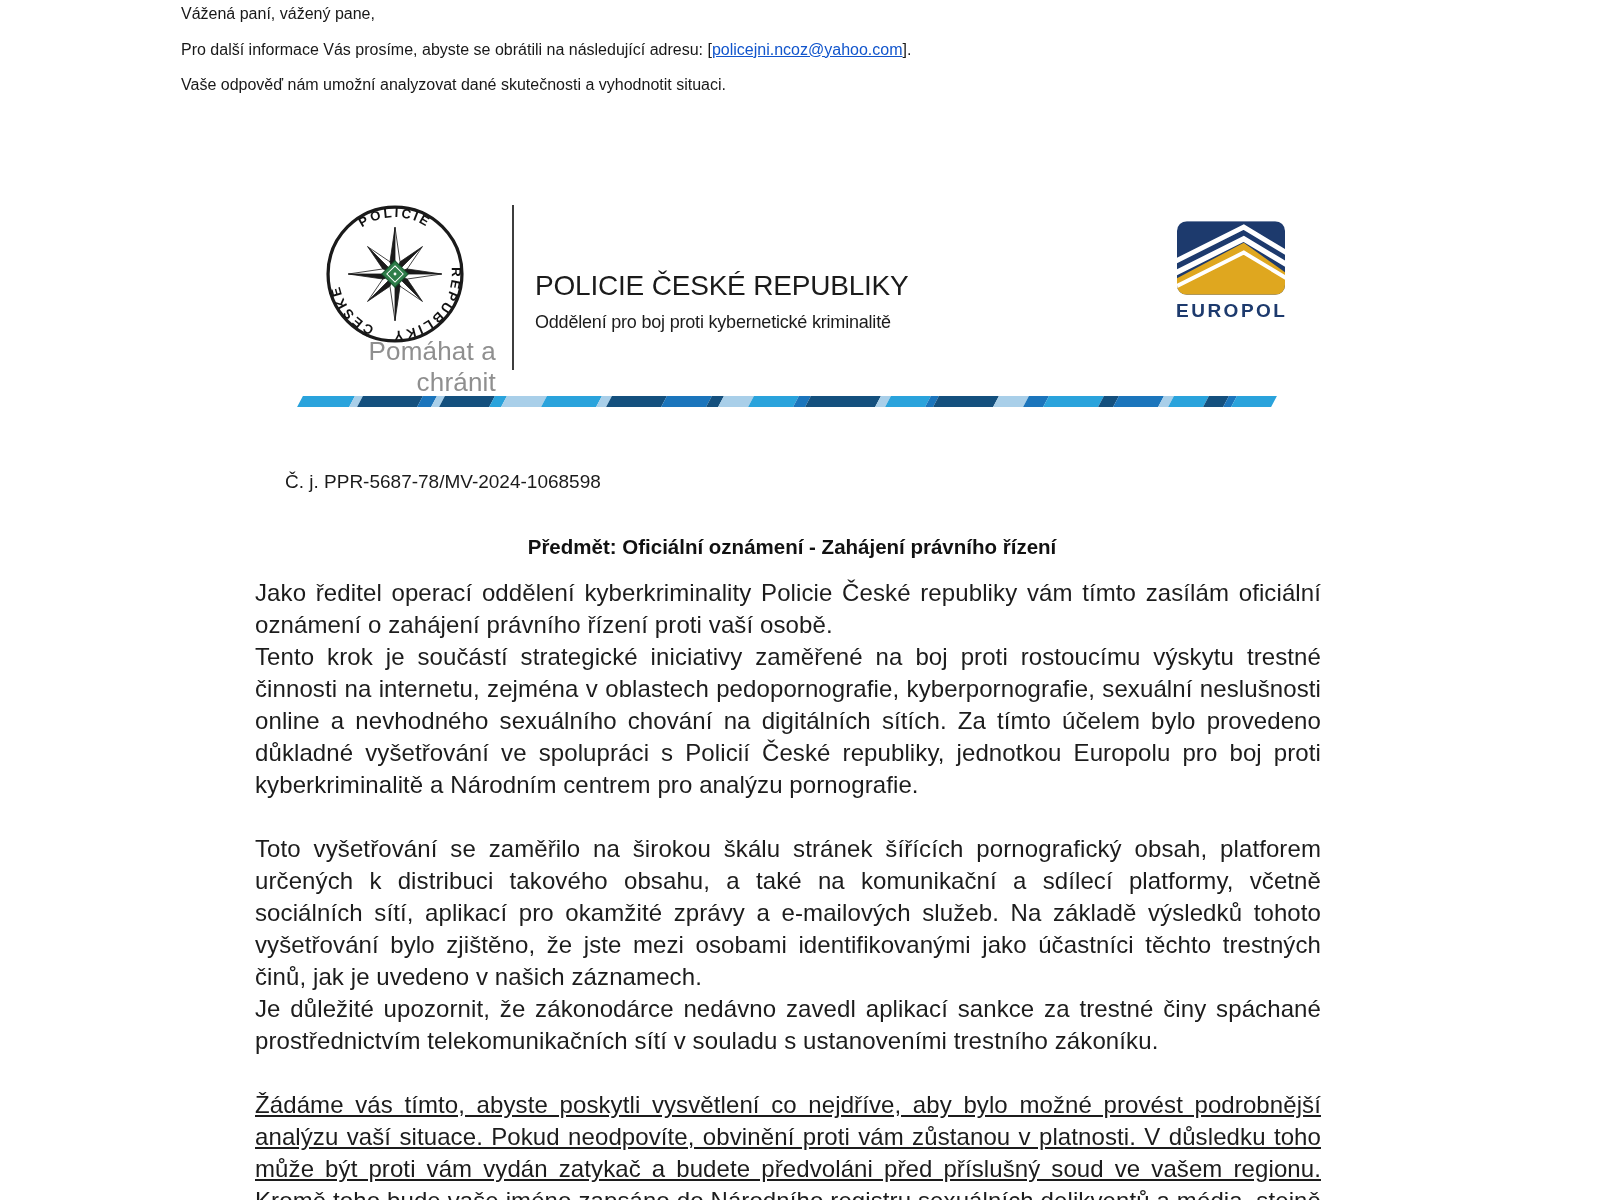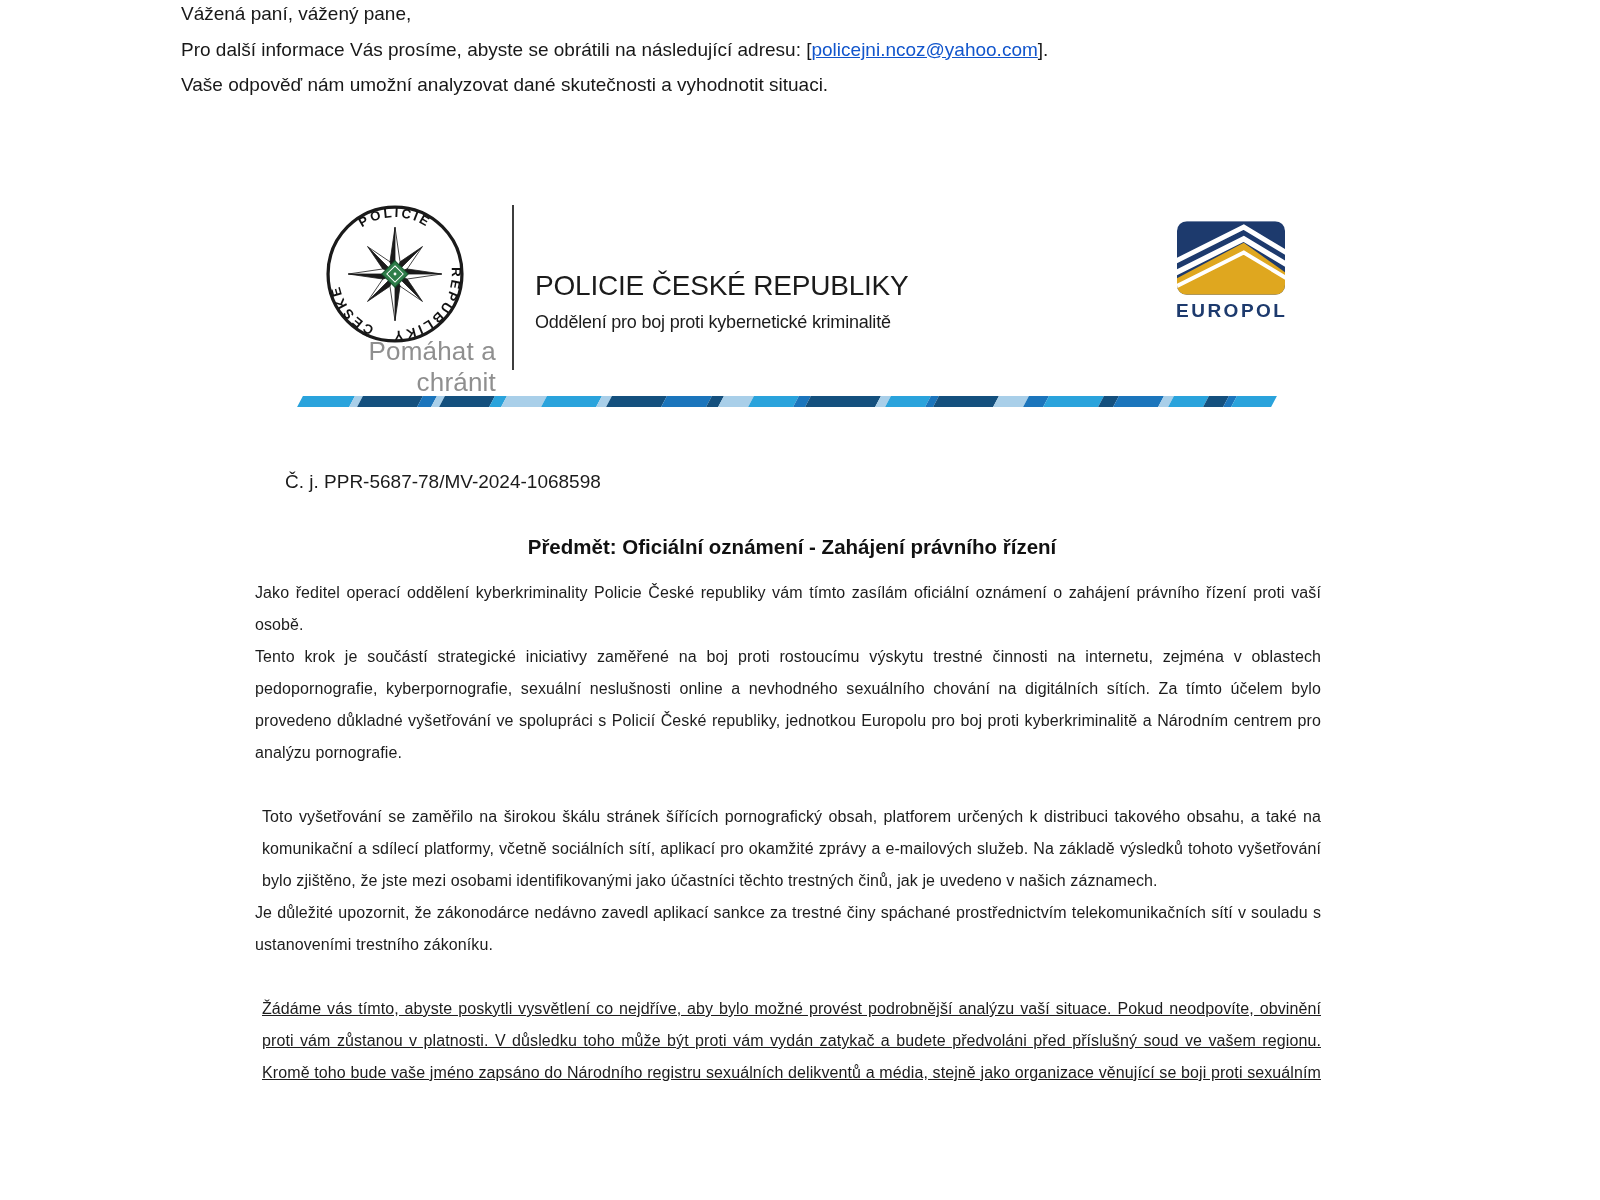--- a/index.html
+++ b/index.html
@@ -2,21 +2,21 @@
 <html style="--link: #1155cc; --navy: #1d3a6d; --gold: #dfa71f; --motto-gray: #8f8f8f; --emblem-green: #2e7d49;"><head>
 <meta charset="utf-8">
 <style>
   html,body{margin:0;padding:0;background:#fff;}
   .page{
     position:relative;width:1600px;height:1200px;background:#ffffff;
     font-family:"Liberation Sans", sans-serif;color:#1c1c1c;overflow:hidden;
   }
   
   .intro{position:absolute;left:181px;top:5px;width:1200px;}
-  .intro p{margin:0 0 17px 0;font-size:19px;line-height:18.5px;color:#181818;}
+  .intro p{margin:0 0 17px 0;font-size:16px;line-height:18.5px;color:#181818;}
   .intro a{color:var(--link,#1155cc);text-decoration:underline;}
   
   .brand{position:absolute;left:0;top:0;width:1600px;height:420px;}
   .emblem{position:absolute;left:324px;top:203px;width:142px;height:142px;}
   .motto{position:absolute;left:286px;top:336px;width:210px;text-align:right;
          font-size:26px;color:var(--motto-gray,#8f8f8f);letter-spacing:0.2px;}
   .divider{position:absolute;left:512px;top:205px;width:2px;height:165px;background:#3d3d3d;}
   .org{position:absolute;left:535px;top:270px;}
   .org .l1{font-size:28px;letter-spacing:-0.2px;color:#1b1b1b;margin:0 0 10px 0;}
   .org .l2{font-size:20px;letter-spacing:-0.4px;color:#1b1b1b;margin:0 0 10px 0;}
@@ -27,23 +27,23 @@
   
   .stripe{position:absolute;left:300px;top:396px;width:978px;height:11px;
           display:flex;overflow:visible;}
   .stripe .seg{height:11px;transform:skewX(-28deg);flex:0 0 auto;}
   
   .ref{position:absolute;left:285px;top:471px;font-size:19px;color:#1b1b1b;}
   .subject{position:absolute;left:255px;top:531px;width:1066px;margin:4px;
            text-align:center;font-size:20.5px;font-weight:bold;color:#111;}
   
   .bodytext{position:absolute;left:255px;top:577px;width:1066px;}
-  .bodytext p{margin:0;font-size:16px;line-height:32px;text-align:justify;
+  .bodytext p{margin:0;font-size:24px;line-height:32px;text-align:justify;
               color:#1c1c1c;letter-spacing:0.1px;}
-  .bodytext p.gap-above{margin-top:32px;margin-left:7px;}
+  .bodytext p.gap-above{margin-top:32px;}
   .bodytext p.cut{text-align-last:justify;text-decoration:underline;}
 </style>
 </head>
 <body>
 
 <div class="page">
 
   <section class="intro">
     <p>Vážená paní, vážený pane,</p>
     <p><span>Pro další informace Vás prosíme, abyste se obrátili na následující adresu: [</span><a href="#">policejni.ncoz@yahoo.com</a><span>].</span></p>

